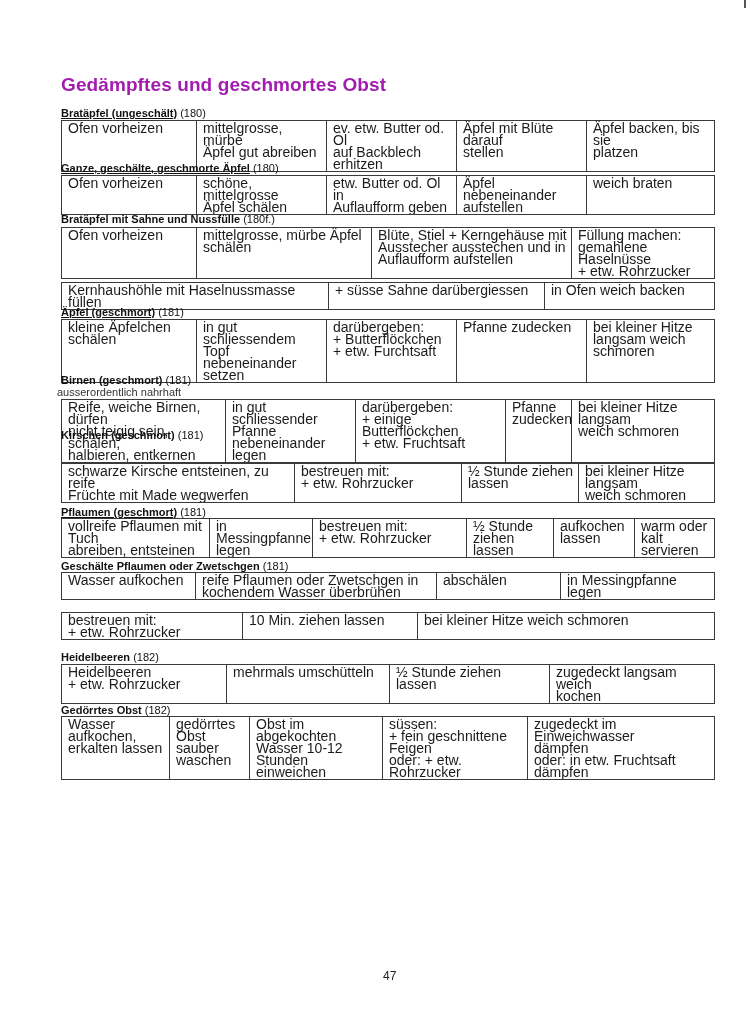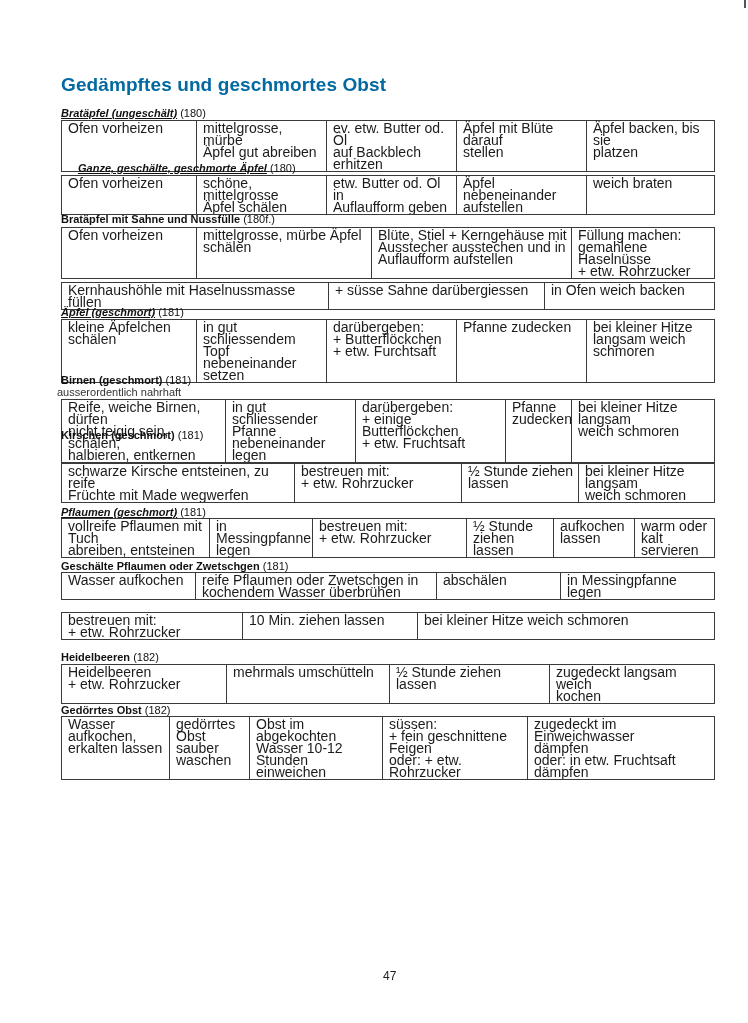--- a/index.html
+++ b/index.html
@@ -2,27 +2,27 @@
 <html><head>
   <meta charset="utf-8">
   <style>
     html, body { margin: 0; padding: 0; background: #ffffff; }
     body {
       width: 748px; height: 1023px; position: relative; overflow: hidden;
       font-family: "Liberation Sans", sans-serif; color: #1a1a1a;
     }
     .page-title {
       position: absolute; left: 61px; top: 74px;
-      font-size: 19px; font-weight: bold; letter-spacing: 0.1px; color: #0369a1;
+      font-size: 19px; font-weight: bold; letter-spacing: 0.1px; color: #a21caf;
     }
     .sec-head {
       position: absolute; left: 61px; font-size: 11px; line-height: 12px; white-space: nowrap; color: #111;
     }
     .sec-head .t { font-weight: bold; }
-    .sec-head .t.u { text-decoration: underline; font-style: italic; }
+    .sec-head .t.u { text-decoration: underline; }
     .sec-head .n { font-weight: normal; }
     .sec-sub { position: absolute; left: 57px; font-size: 11px; line-height: 12px; color: #333; }
     .tbl {
       position: absolute; border-collapse: collapse; table-layout: fixed;
       font-size: 14px; line-height: 12px;
     }
     .tbl td {
       border: 1px solid #3a3a3a; vertical-align: top; padding: 1px 4px 1px 6px;
       white-space: pre-line; color: #1b1b1b; overflow: hidden;
     }
@@ -56,21 +56,21 @@
     <td>ev. etw. Butter od. Öl
 auf Backblech erhitzen</td>
     <td>Äpfel mit Blüte darauf
 stellen</td>
     <td>Äpfel backen, bis sie
 platzen</td>
   </tr>
 </tbody>
   </table>
 
-<div class="sec-head" style="top:162px;margin-left:17px;">
+<div class="sec-head" style="top:162px;">
   <span class="t u">Ganze, geschälte, geschmorte Äpfel</span>
   <span class="n">(180)</span>
 </div>
 <table class="tbl" style="left:61px; top:175px; width:653px;">
   <colgroup>
       <col style="width:135px">
       <col style="width:130px">
       <col style="width:130px">
       <col style="width:130px">
       <col style="width:128px">

